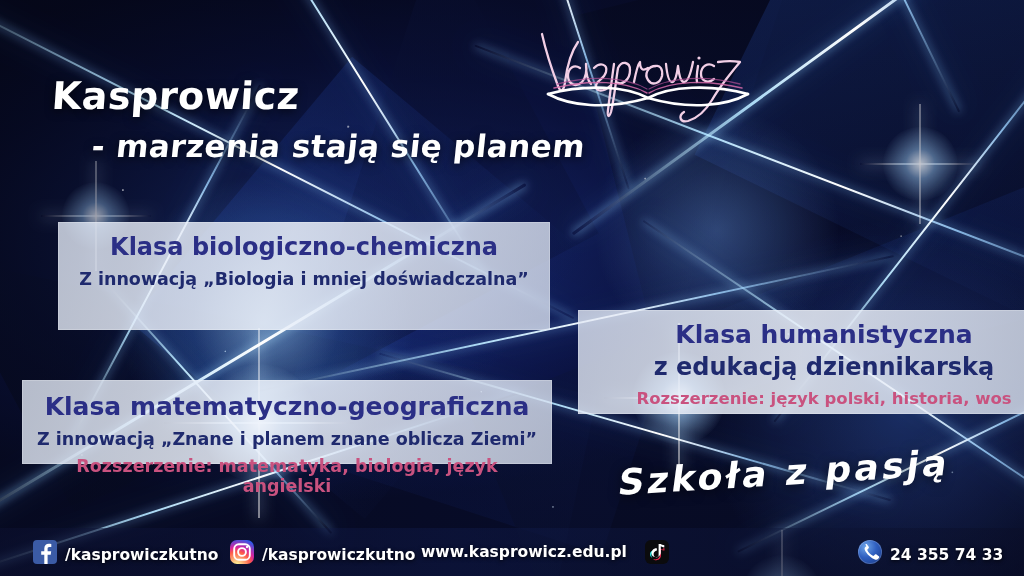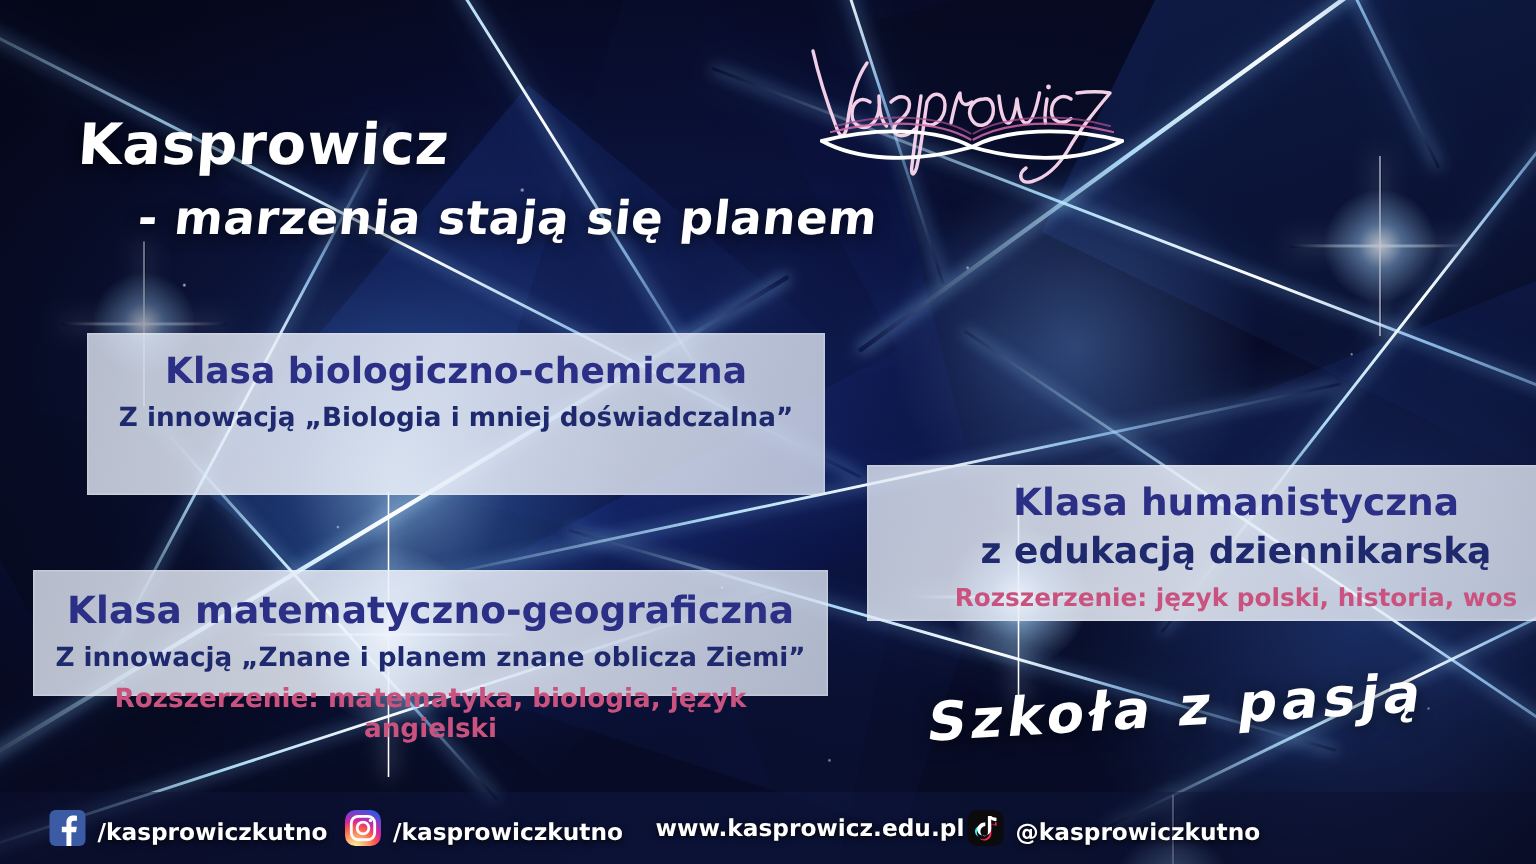--- a/index.html
+++ b/index.html
@@ -166,21 +166,21 @@
     display:flex;align-items:center;
     background:linear-gradient(90deg,rgba(12,16,48,.55) 0%,rgba(20,34,92,.30) 45%,rgba(10,14,40,.55) 100%);
   }
   .fitem{display:flex;align-items:flex-end;position:absolute;}
   .fitem .txt{
     font-family:"DejaVu Sans",sans-serif;
     font-weight:700;font-size:15.5px;color:#fff;
     margin-left:8px;white-space:nowrap;
     text-shadow:0 1px 4px rgba(0,0,0,.85);
   }
-  #f-fb{left:33px;} #f-ig{left:230px;} #f-www{left:437px;} #f-tt{left:645px;} #f-ph{left:858px;}
+  #f-fb{left:33px;} #f-ig{left:230px;} #f-www{left:421px;} #f-tt{left:645px;} #f-ph{left:858px;}
 
   .ic{width:24px;height:24px;flex:0 0 auto;position:relative;}
   .ic-fb{background:#3b5ba5;border-radius:4px;}
   .ic-fb svg{position:absolute;inset:0;}
   .ic-ig{border-radius:7px;background:
       radial-gradient(circle at 28% 107%,#fdf497 0%,#fdf497 5%,#fd5949 45%,#d6249f 60%,#285AEB 90%);}
   .ic-ig svg{position:absolute;inset:0;}
   .ic-tt{background:#0b0b0d;border-radius:6px;}
   .ic-tt svg{position:absolute;inset:0;}
   .ic-ph{border-radius:50%;background:radial-gradient(circle at 32% 28%,#6ea4e8 0%,#2f5fc0 45%,#16347e 100%);
@@ -331,18 +331,25 @@
     </div>
 
     <div class="fitem" id="f-tt">
       <span class="ic ic-tt">
         <svg viewBox="0 0 24 24">
           <path fill="#25f4ee" d="M9.6 9.4v2.2c-1.9.2-3.3 1.8-3.3 3.7 0 1 .4 1.9 1.1 2.5-1.4-.5-2.4-1.9-2.4-3.5 0-2.1 1.7-3.8 3.8-3.8.3 0 .6 0 .8.1z"></path>
           <path fill="#fe2c55" d="M18.4 7.5v2.2c-1.3 0-2.5-.4-3.5-1.1v6.2c0 2.6-2.1 4.7-4.7 4.7-.8 0-1.5-.2-2.2-.5.8.8 2 1.3 3.2 1.3 2.6 0 4.7-2.1 4.7-4.7V9.4c1 .7 2.2 1.1 3.5 1.1V8.3c-.4 0-.7-.3-1-.8z"></path>
           <path fill="#ffffff" d="M15.9 4h-2.3v11.2c0 1.3-1 2.3-2.3 2.3-.6 0-1.2-.3-1.6-.7-.7-.6-1.1-1.5-1.1-2.5 0-1.9 1.4-3.5 3.3-3.7V8.4c-.3-.1-.5-.1-.8-.1C8.7 8.3 6.5 10.5 6.5 13.2c0 1.6 1 3 2.4 3.5.7.3 1.4.5 2.2.5 2.6 0 4.7-2.1 4.7-4.7V6.3c1 .7 2.2 1.1 3.5 1.1V5.2c-1.6-.1-2.9-.5-3.4-1.2z"></path>
         </svg>
       </span>
-      <span class="txt">@kasprowiczkutno</span>
-    </div>
-
+    </div>
+
+    <div class="fitem" id="f-ph">
+      <span class="ic ic-ph">
+        <svg viewBox="0 0 24 24">
+            <path fill="#ffffff" d="M7.4 4.2c.5-.4 1.2-.3 1.6.2l1.7 2.3c.3.5.3 1.1-.1 1.5l-1 1c-.3.3-.4.7-.2 1.1.5 1.1 1.3 2.2 2.3 3.2s2.1 1.8 3.2 2.3c.4.2.8 0 1.1-.2l1-1c.4-.4 1-.4 1.5-.1l2.3 1.7c.5.4.6 1.1.2 1.6l-1 1.2c-.6.7-1.6 1-2.5.7-2.2-.6-4.4-2-6.3-3.9S7.3 11.6 6.7 9.4c-.3-.9 0-1.9.7-2.5l1-.7z"></path>
+          </svg>
+      </span>
+      <span class="txt">24 355 74 33</span>
+    </div>
 
   </div>
 </div>
 
 </body></html>

